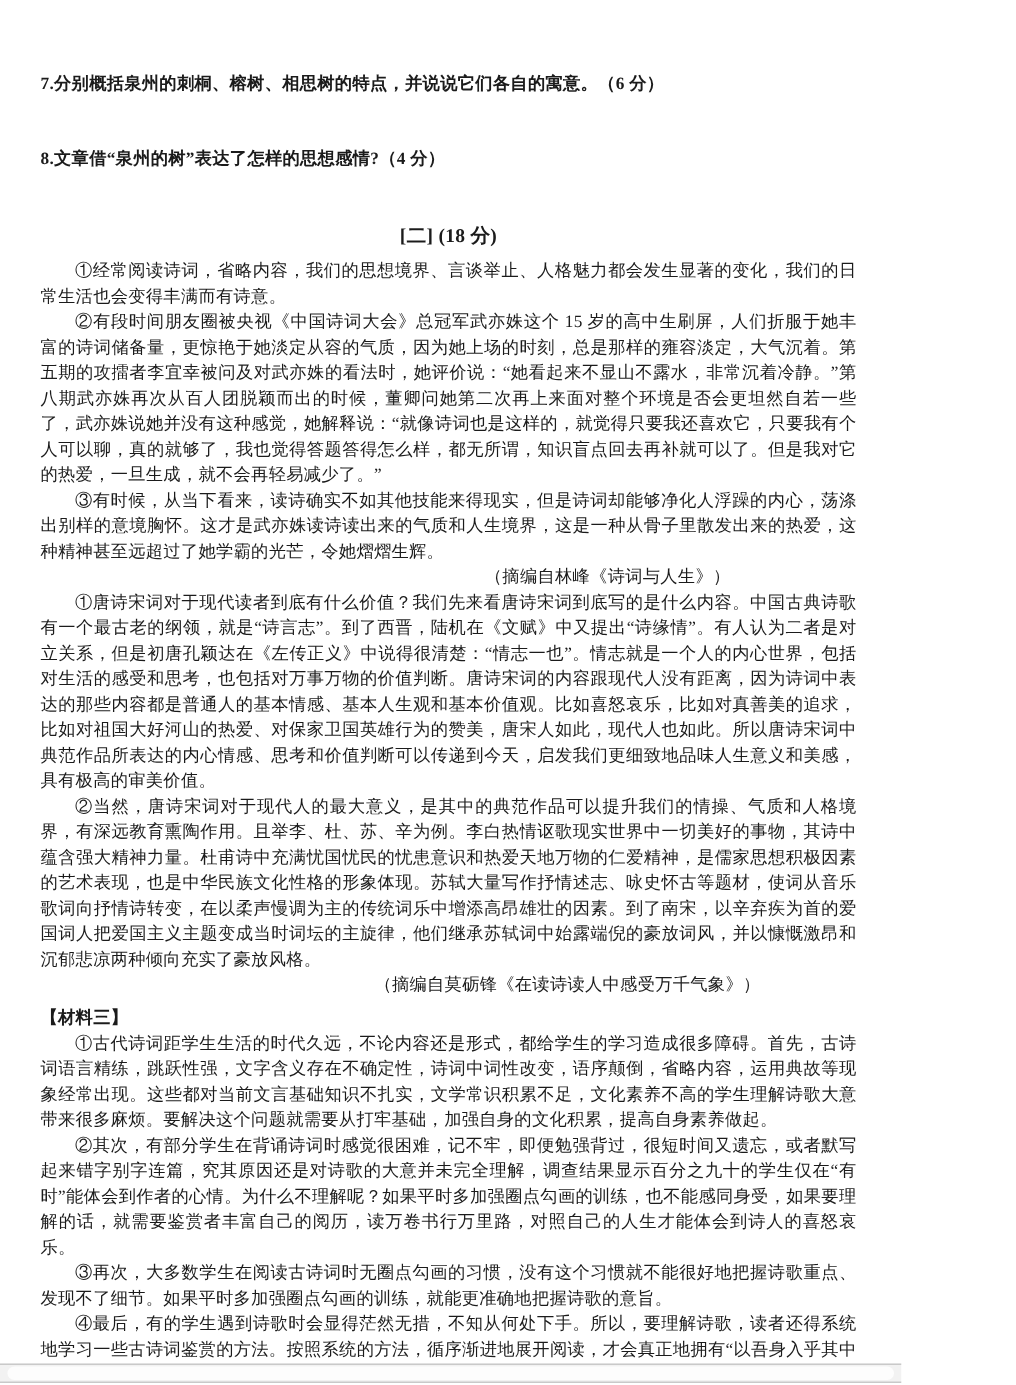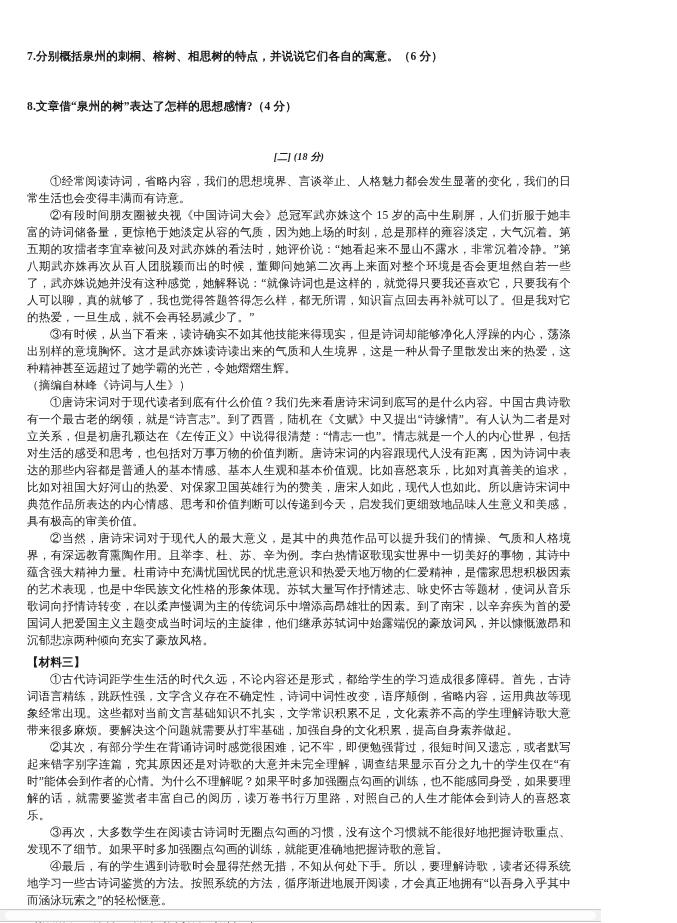--- a/index.html
+++ b/index.html
@@ -23,34 +23,33 @@
     text-align:justify;
     letter-spacing:0.2px;
   }
   .question{
     margin:0 0 33px 0;
     font-weight:bold;
   }
   .section-heading{
     text-align:center;
     font-weight:bold;
-    font-size:10px;
+    font-size:13px;
     margin:6px 0 8px 0;
-    font-style:italic;
   }
   .material-label{
     font-weight:bold;
     margin-top:5px;
   }
   .para{
     text-indent:2em;
     margin:0;
   }
   .attribution{
-    text-align:left;
+    text-align:right;
     margin:0;
   }
   .attr-1{padding-right:84px;}
   .attr-2{padding-right:64px;}
   .attr-3{padding-right:52px;}
   .hscrollbar{
     position:absolute;
     left:0;right:0;bottom:1px;
     height:13px;
     background:#f2f2f2;
@@ -79,20 +78,21 @@
     <div>
       <p class="para">①经常阅读诗词，省略内容，我们的思想境界、言谈举止、人格魅力都会发生显著的变化，我们的日常生活也会变得丰满而有诗意。</p>
       <p class="para">②有段时间朋友圈被央视《中国诗词大会》总冠军武亦姝这个 15 岁的高中生刷屏，人们折服于她丰富的诗词储备量，更惊艳于她淡定从容的气质，因为她上场的时刻，总是那样的雍容淡定，大气沉着。第五期的攻擂者李宜幸被问及对武亦姝的看法时，她评价说：“她看起来不显山不露水，非常沉着冷静。”第八期武亦姝再次从百人团脱颖而出的时候，董卿问她第二次再上来面对整个环境是否会更坦然自若一些了，武亦姝说她并没有这种感觉，她解释说：“就像诗词也是这样的，就觉得只要我还喜欢它，只要我有个人可以聊，真的就够了，我也觉得答题答得怎么样，都无所谓，知识盲点回去再补就可以了。但是我对它的热爱，一旦生成，就不会再轻易减少了。”</p>
       <p class="para">③有时候，从当下看来，读诗确实不如其他技能来得现实，但是诗词却能够净化人浮躁的内心，荡涤出别样的意境胸怀。这才是武亦姝读诗读出来的气质和人生境界，这是一种从骨子里散发出来的热爱，这种精神甚至远超过了她学霸的光芒，令她熠熠生辉。</p>
       <p class="attribution attr-1">（摘编自林峰《诗词与人生》）</p>
     </div>
 
     <div>
       <p class="para">①唐诗宋词对于现代读者到底有什么价值？我们先来看唐诗宋词到底写的是什么内容。中国古典诗歌有一个最古老的纲领，就是“诗言志”。到了西晋，陆机在《文赋》中又提出“诗缘情”。有人认为二者是对立关系，但是初唐孔颖达在《左传正义》中说得很清楚：“情志一也”。情志就是一个人的内心世界，包括对生活的感受和思考，也包括对万事万物的价值判断。唐诗宋词的内容跟现代人没有距离，因为诗词中表达的那些内容都是普通人的基本情感、基本人生观和基本价值观。比如喜怒哀乐，比如对真善美的追求，比如对祖国大好河山的热爱、对保家卫国英雄行为的赞美，唐宋人如此，现代人也如此。所以唐诗宋词中典范作品所表达的内心情感、思考和价值判断可以传递到今天，启发我们更细致地品味人生意义和美感，具有极高的审美价值。</p>
       <p class="para">②当然，唐诗宋词对于现代人的最大意义，是其中的典范作品可以提升我们的情操、气质和人格境界，有深远教育熏陶作用。且举李、杜、苏、辛为例。李白热情讴歌现实世界中一切美好的事物，其诗中蕴含强大精神力量。杜甫诗中充满忧国忧民的忧患意识和热爱天地万物的仁爱精神，是儒家思想积极因素的艺术表现，也是中华民族文化性格的形象体现。苏轼大量写作抒情述志、咏史怀古等题材，使词从音乐歌词向抒情诗转变，在以柔声慢调为主的传统词乐中增添高昂雄壮的因素。到了南宋，以辛弃疾为首的爱国词人把爱国主义主题变成当时词坛的主旋律，他们继承苏轼词中始露端倪的豪放词风，并以慷慨激昂和沉郁悲凉两种倾向充实了豪放风格。</p>
+      <p class="attribution attr-2">（摘编自莫砺锋《在读诗读人中感受万千气象》）</p>
     </div>
 
     <div>
       <div class="material-label">【材料三】</div>
       <p class="para">①古代诗词距学生生活的时代久远，不论内容还是形式，都给学生的学习造成很多障碍。首先，古诗词语言精练，跳跃性强，文字含义存在不确定性，诗词中词性改变，语序颠倒，省略内容，运用典故等现象经常出现。这些都对当前文言基础知识不扎实，文学常识积累不足，文化素养不高的学生理解诗歌大意带来很多麻烦。要解决这个问题就需要从打牢基础，加强自身的文化积累，提高自身素养做起。</p>
       <p class="para">②其次，有部分学生在背诵诗词时感觉很困难，记不牢，即便勉强背过，很短时间又遗忘，或者默写起来错字别字连篇，究其原因还是对诗歌的大意并未完全理解，调查结果显示百分之九十的学生仅在“有时”能体会到作者的心情。为什么不理解呢？如果平时多加强圈点勾画的训练，也不能感同身受，如果要理解的话，就需要鉴赏者丰富自己的阅历，读万卷书行万里路，对照自己的人生才能体会到诗人的喜怒哀乐。</p>
       <p class="para">③再次，大多数学生在阅读古诗词时无圈点勾画的习惯，没有这个习惯就不能很好地把握诗歌重点、发现不了细节。如果平时多加强圈点勾画的训练，就能更准确地把握诗歌的意旨。</p>
       <p class="para">④最后，有的学生遇到诗歌时会显得茫然无措，不知从何处下手。所以，要理解诗歌，读者还得系统地学习一些古诗词鉴赏的方法。按照系统的方法，循序渐进地展开阅读，才会真正地拥有“以吾身入乎其中而涵泳玩索之”的轻松惬意。</p>
       <p class="attribution attr-3">（摘编自《当代学生古诗词阅读调查报告》）</p>
     </div>

